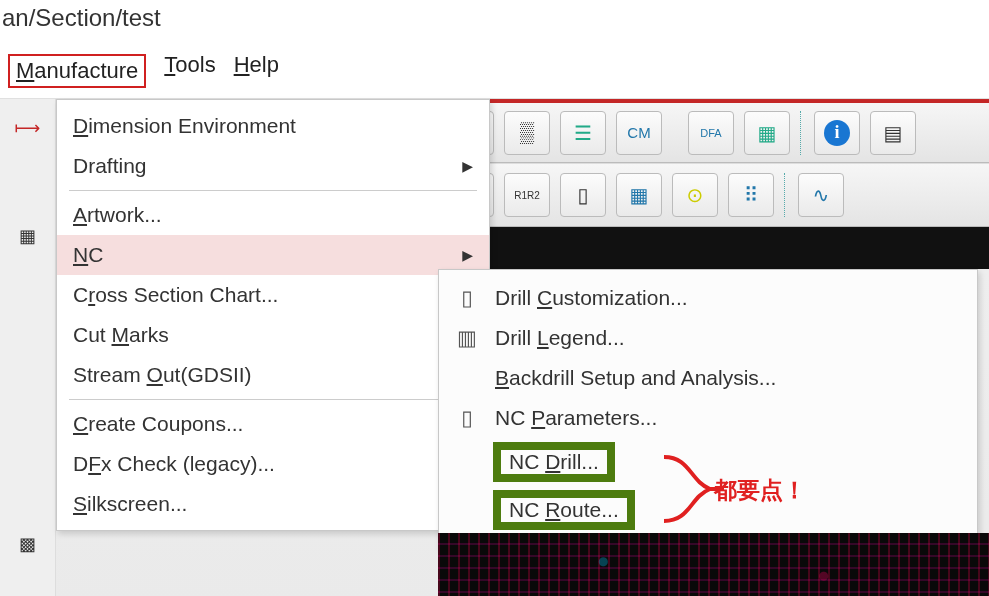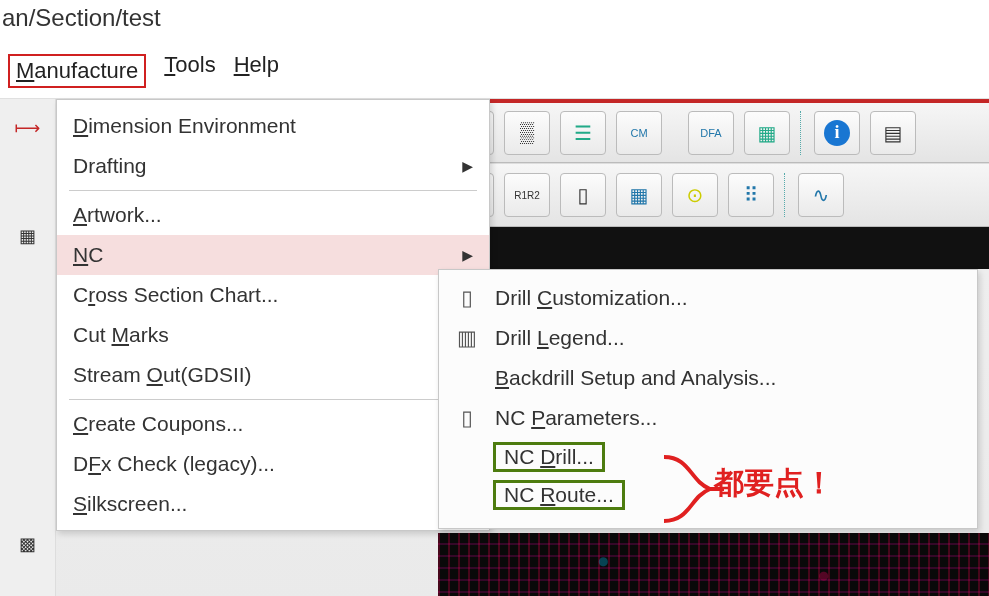--- a/index.html
+++ b/index.html
@@ -111,32 +111,32 @@
   gap: 14px;
   padding: 8px 14px;
   font-size: 21px;
   color: #333;
 }
 .submenu .row .ico {
   width: 28px; text-align:center; color:#555;
 }
 .submenu .row.spaced { padding-left: 56px; }
 .redbox-item {
-  border: 3px solid #4d7c0f;
+  border: 8px solid #4d7c0f;
   display: inline-block;
   padding: 0 8px;
   margin-left: 40px;
 }
 
 
 .callout {
   position: absolute;
-  left: 714px; top: 364px;
+  left: 714px; top: 376px;
   color: #e02020;
-  font-size: 30px;
+  font-size: 23px;
   font-weight: bold;
   display:flex; align-items:center; gap:10px;
 }
 .brace {
   position: absolute;
   left: 660px;
   top: 350px;
   width: 64px; height: 80px;
 }
 .brace svg { stroke:#e02020; stroke-width:4; fill:none; }
@@ -221,21 +221,21 @@
     <div class="gutter-ico" style="color:#c42727;">⟼</div>
     <div class="gutter-ico">▦</div>
     <div class="gutter-ico" style="margin-top:200px;">▩</div>
   </div>
 
   <div class="toolbar-strip">
     <div class="tb-row">
       <div class="tb-btn">▦</div>
       <div class="tb-btn">▒</div>
       <div class="tb-btn" style="color:#2a8;">☰</div>
-      <div class="tb-btn" style="font-size:11px;color:#27a;">CM</div>
+      <div class="tb-btn" style="font-size:15px;color:#27a;">CM</div>
       <div class="tb-btn" style="font-size:11px;color:#27a;margin-left:16px;">DFA</div>
       <div class="tb-btn" style="color:#2a8;">▦</div>
       <div class="tb-divider"></div>
       <div class="tb-info">
           <div class="circ">i</div>
         </div>
       <div class="tb-btn">▤</div>
     </div>
     <div class="tb-row second">
       <div class="tb-btn">◎</div>

